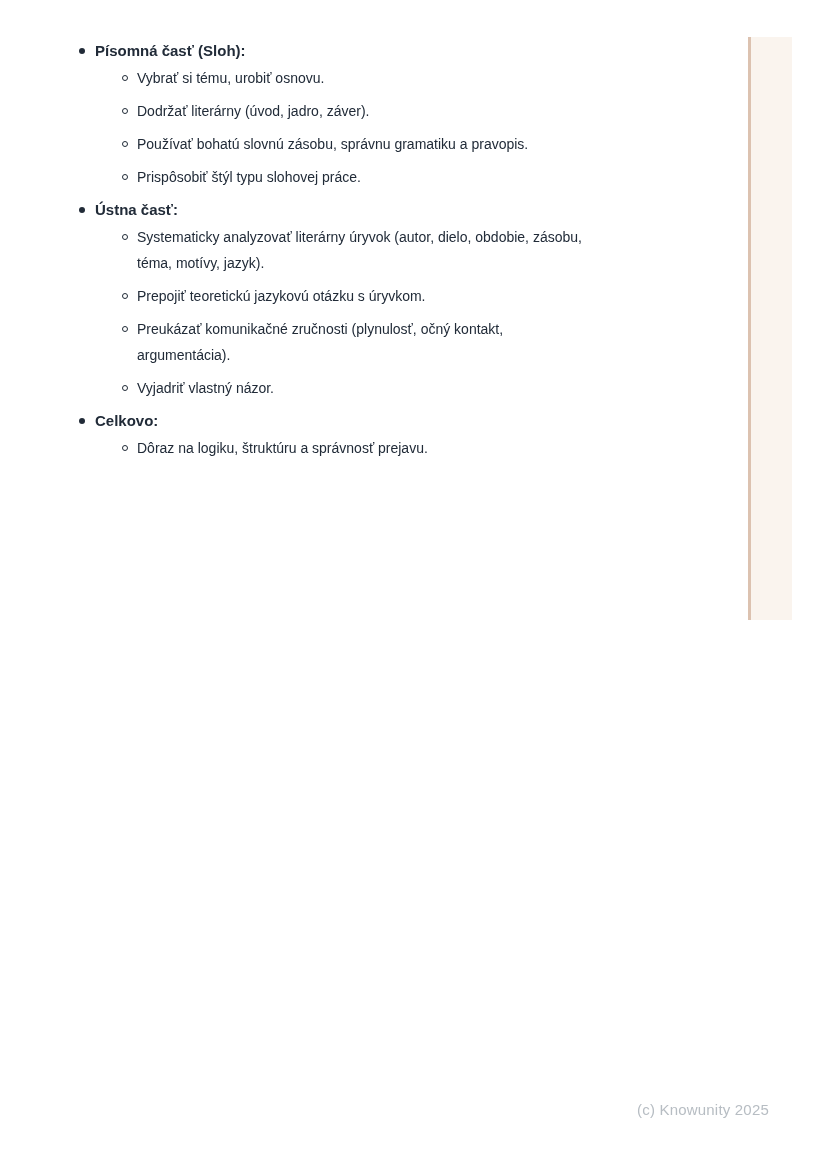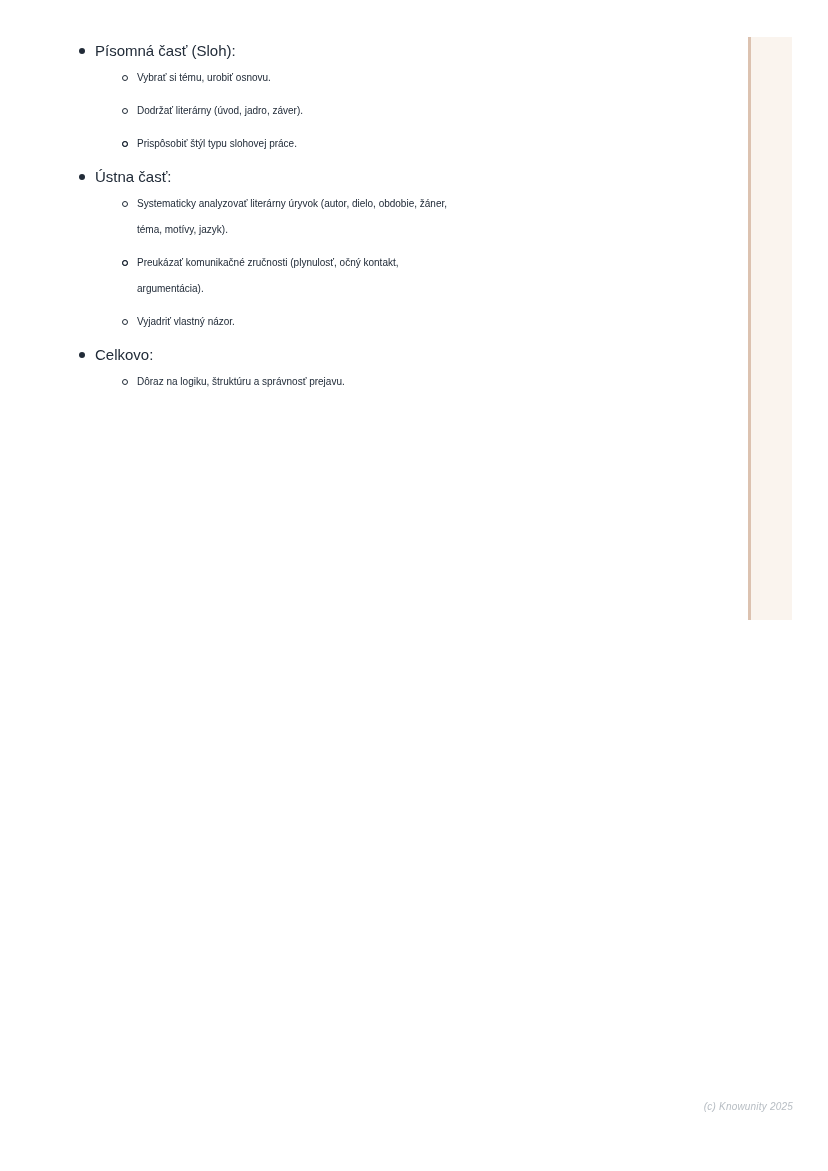--- a/index.html
+++ b/index.html
@@ -23,37 +23,37 @@
   }
   ul { list-style: none; margin: 0; padding: 0; }
 
   .l1-item {
     position: relative;
     padding-left: 17px;
     font-size: 15px;
     line-height: 26px;
   }
   .l1-item:not(:first-child) { margin-top: 0; }
-  .section-title { font-weight: 400; }
+  .section-title { font-weight: 700; }
 
   .b1 {
     position: absolute;
     left: 1px;
     top: 10px;
     width: 6px;
     height: 6px;
     border-radius: 50%;
     background: #212b38;
   }
   .l2 { margin-top: 1px; margin-left: 25px; }
   .l2 li {
     position: relative;
     padding-left: 17px;
     margin-bottom: 7px;
-    font-size: 10px;
+    font-size: 14px;
     line-height: 26px;
   }
   .b2 {
     position: absolute;
     left: 2px;
     top: 10px;
     width: 4px;
     height: 4px;
     border: 1.5px solid #212b38;
     border-radius: 50%;
@@ -66,42 +66,41 @@
     top: 37px;
     width: 41px;
     height: 583px;
     background: #faf4ee;
     border-left: 3px solid #dcc2b0;
   }
 
   .footer {
     position: absolute;
     top: 1101px;
-    right: 35px;
-    font-size: 10px;
+    right: 59px;
+    font-size: 15px;
     letter-spacing: 0.2px;
     color: #b7bdc3;
-    font-style: italic;
   }
 </style>
 </head>
 <body>
 
 <div class="content">
   <ul id="list-root">
       <li class="l1-item"><span class="b1"></span><span class="section-title">Písomná časť (Sloh):</span><ul class="l2">
           <li><span class="b2"></span><span class="t2">Vybrať si tému, urobiť osnovu.</span></li>
           <li><span class="b2"></span><span class="t2">Dodržať literárny (úvod, jadro, záver).</span></li>
-          <li><span class="b2"></span></li>
+          <li><span class="b2"></span><span class="t2">Používať bohatú slovnú zásobu, správnu gramatiku a pravopis.</span></li>
           <li><span class="b2"></span><span class="t2">Prispôsobiť štýl typu slohovej práce.</span></li>
         </ul></li>
       <li class="l1-item"><span class="b1"></span><span class="section-title">Ústna časť:</span><ul class="l2">
-          <li><span class="b2"></span><span class="t2">Systematicky analyzovať literárny úryvok (autor, dielo, obdobie, žáner,
+          <li><span class="b2"></span><span class="t2">Systematicky analyzovať literárny úryvok (autor, dielo, obdobie, zásobu,
 téma, motívy, jazyk).</span></li>
-          <li><span class="b2"></span></li>
+          <li><span class="b2"></span><span class="t2">Prepojiť teoretickú jazykovú otázku s úryvkom.</span></li>
           <li><span class="b2"></span><span class="t2">Preukázať komunikačné zručnosti (plynulosť, očný kontakt,
 argumentácia).</span></li>
           <li><span class="b2"></span><span class="t2">Vyjadriť vlastný názor.</span></li>
         </ul></li>
       <li class="l1-item"><span class="b1"></span><span class="section-title">Celkovo:</span><ul class="l2">
           <li><span class="b2"></span><span class="t2">Dôraz na logiku, štruktúru a správnosť prejavu.</span></li>
         </ul></li>
     </ul>
 </div>
 

